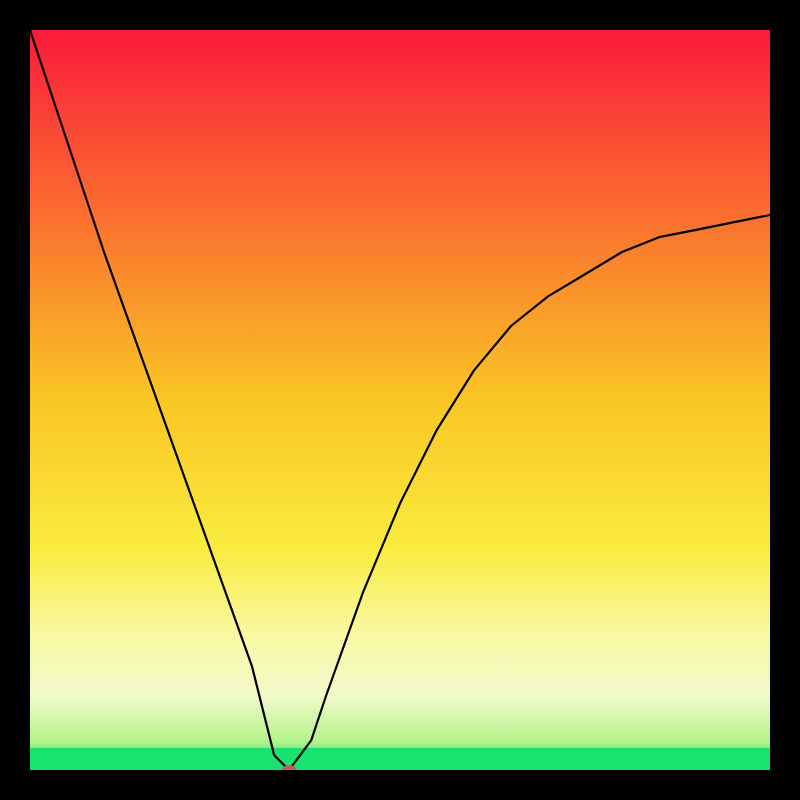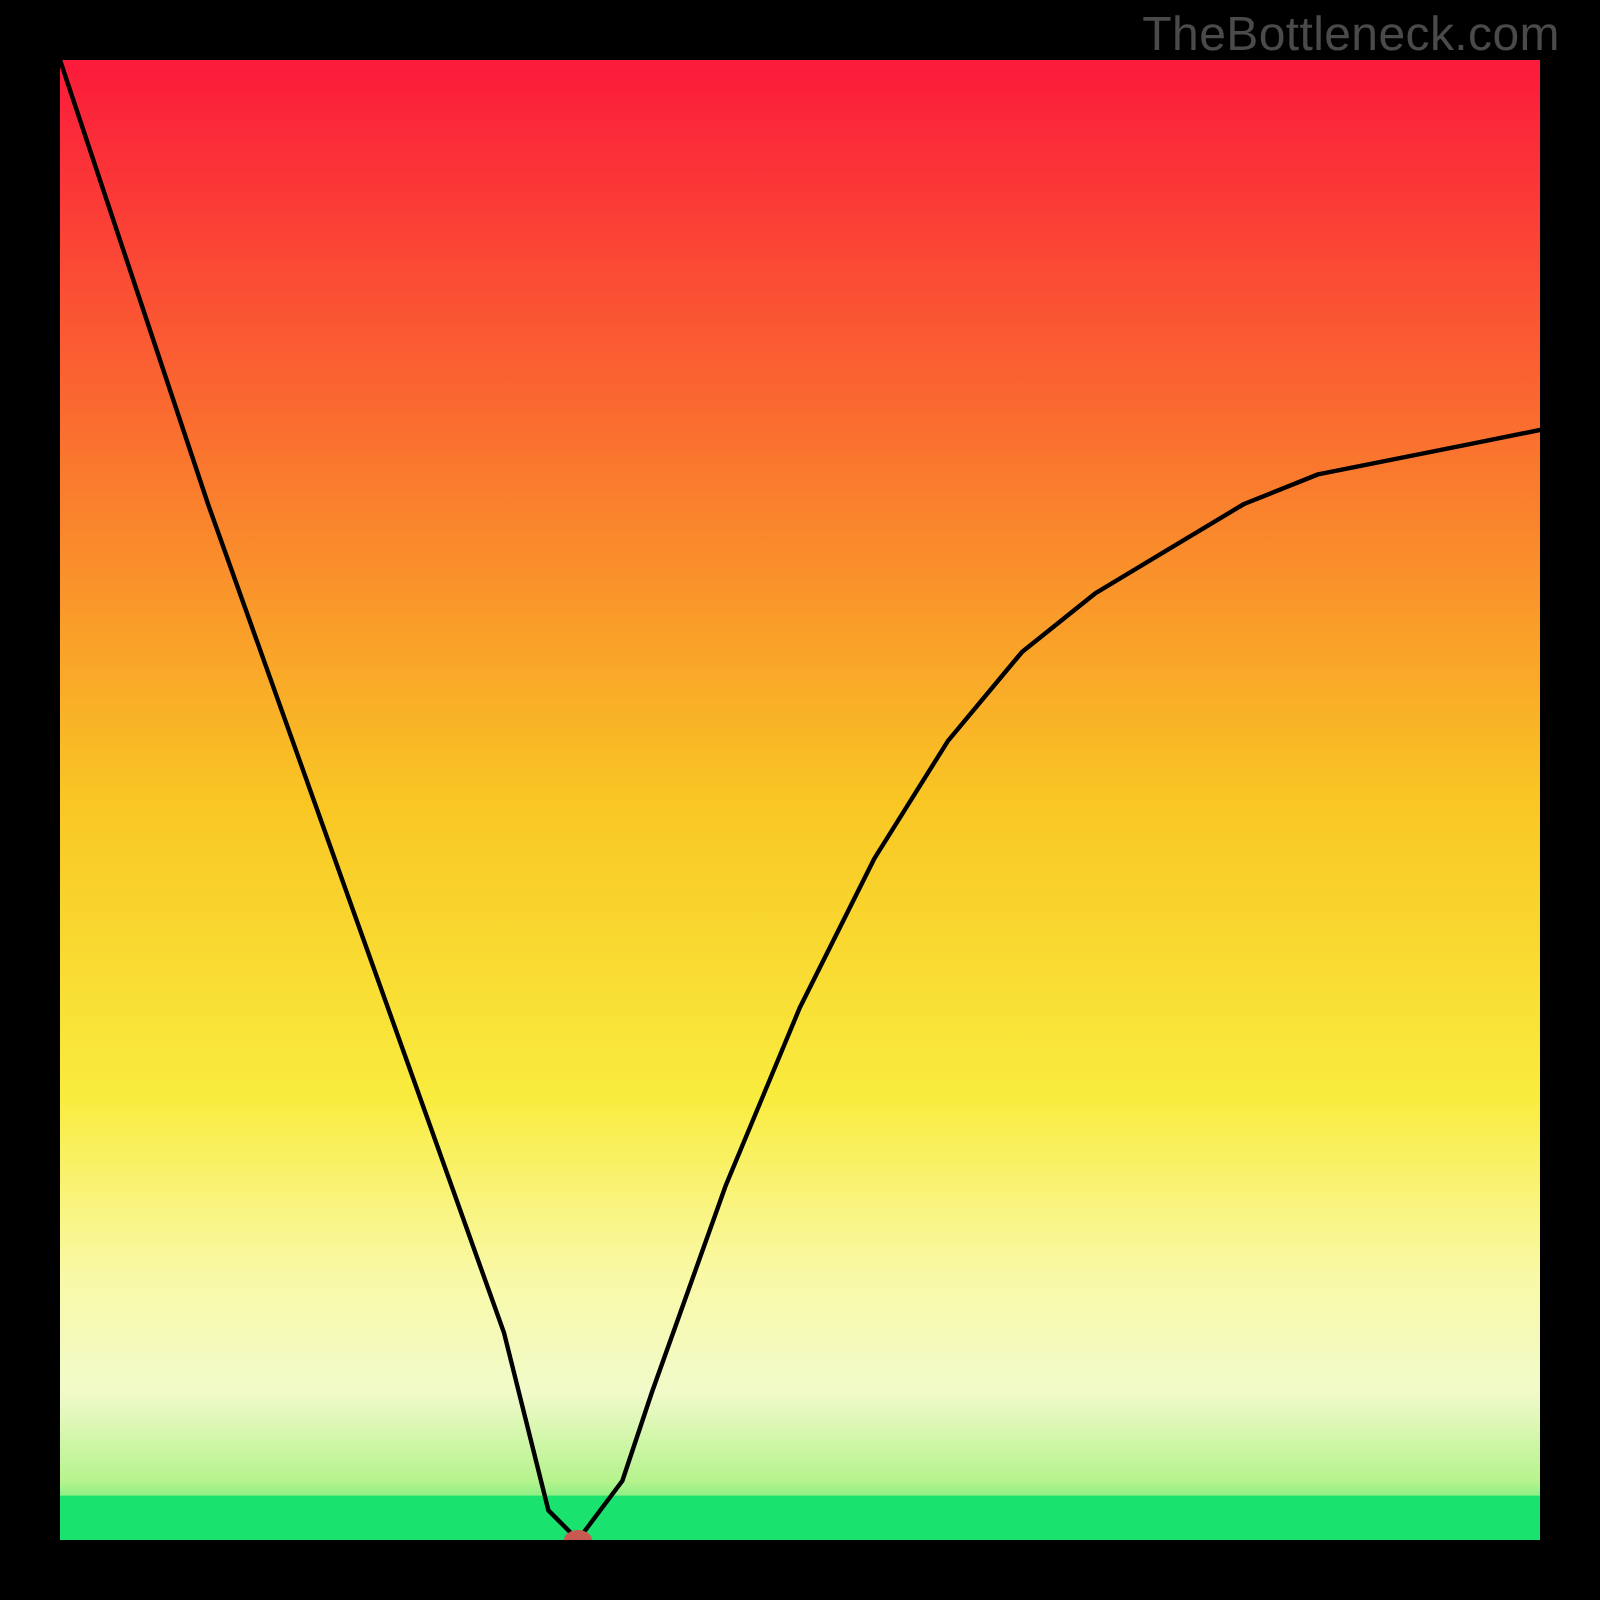--- a/index.html
+++ b/index.html
@@ -38,21 +38,20 @@
   .plot-area svg {
     display: block;
     width: 100%;
     height: 100%;
   }
 </style>
 </head>
 <body>
 
 <div class="frame">
-  <div class="watermark">TheBottleneck.com</div>
 
   <div class="plot-area">
     <svg id="plot-svg" viewBox="0 0 740 740" preserveAspectRatio="none">
       <defs>
         <linearGradient id="bg-grad" x1="0" y1="0" x2="0" y2="1">
             <stop offset="0.00%" stop-color="#fb1a3b"></stop>
             <stop offset="25.00%" stop-color="#fa6f2f"></stop>
             <stop offset="50.00%" stop-color="#f9c624"></stop>
             <stop offset="70.00%" stop-color="#f9ec3e"></stop>
             <stop offset="82.00%" stop-color="#f9f9a6"></stop>

